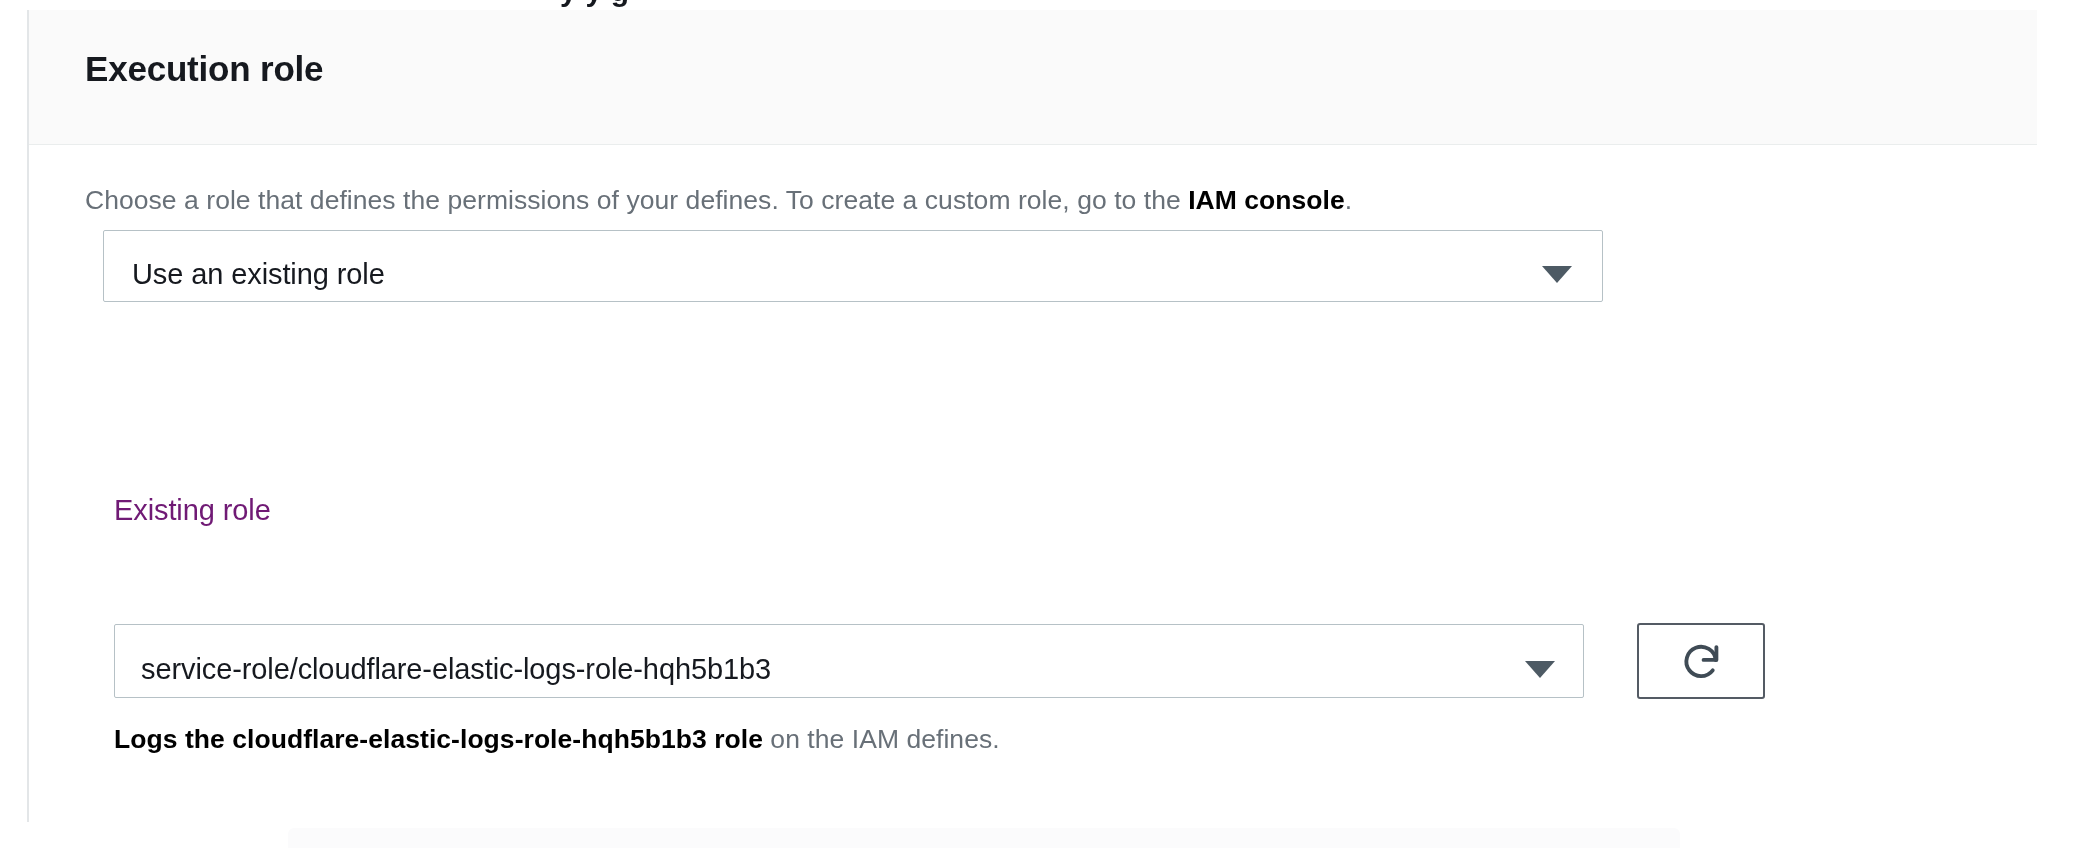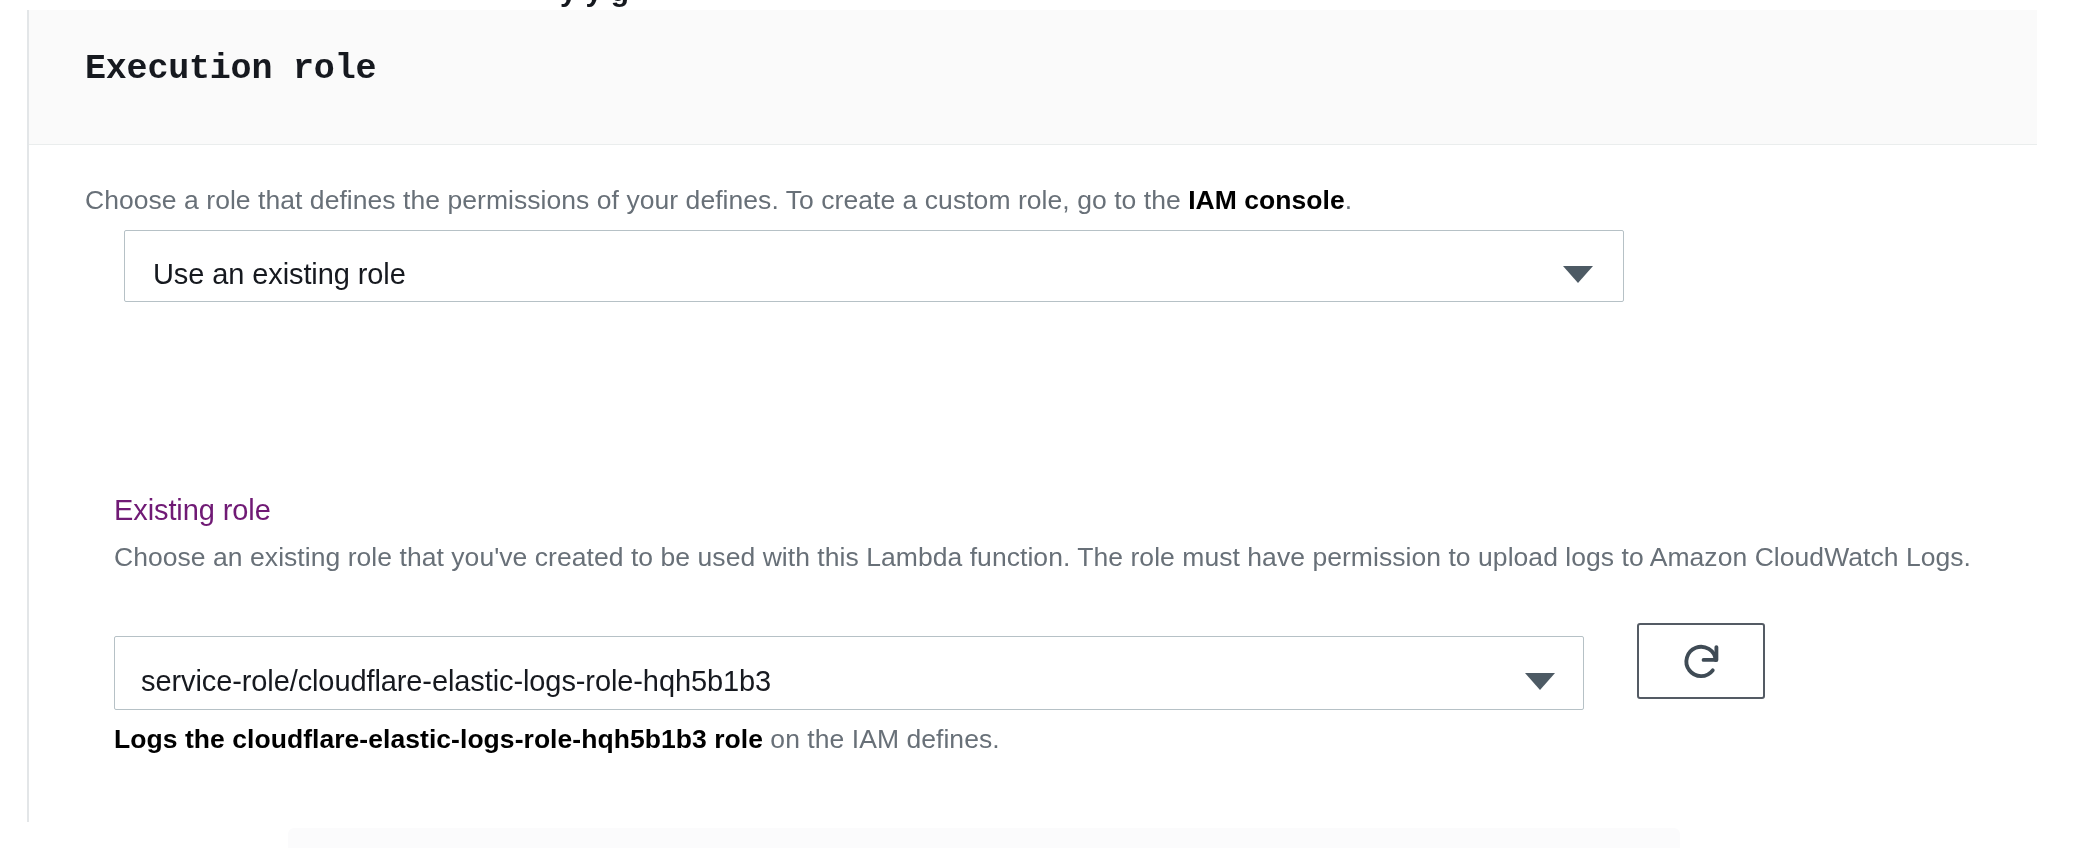--- a/index.html
+++ b/index.html
@@ -46,21 +46,20 @@
 
   .panel-header {
     position: absolute;
     left: 0;
     top: 0;
     width: 2008px;
     height: 135px;
     background: #fafafa;
     border-bottom: 1px solid #eaeded;
     box-sizing: border-box;
-    font-family: Liberation Mono, monospace;
   }
 
   .panel-title {
     position: absolute;
     left: 56px;
     top: 38px;
     font-size: 35px;
     font-weight: bold;
     color: #16191f;
     letter-spacing: -0.2px;
@@ -117,21 +116,21 @@
   }
   .caret {
     width: 0; height: 0;
     border-left: 15px solid transparent;
     border-right: 15px solid transparent;
     border-top: 17px solid #4d5a64;
     flex: 0 0 auto;
   }
 
   #role-type-select {
-    left: 95px;
+    left: 74px;
     top: 84px;
     width: 1500px;
     height: 72px;
     padding: 16px 30px 0 28px;
   }
 
   .field-label {
     position: absolute;
     left: 85px;
     top: 348px;
@@ -145,21 +144,20 @@
     top: 393px;
     width: 1960px;
   }
 
   #existing-role-select {
     left: 85px;
     top: 478px;
     width: 1470px;
     height: 74px;
     padding: 16px 28px 0 26px;
-    margin-top: 12px;
   }
 
   .refresh-button {
     position: absolute;
     left: 1608px;
     top: 477px;
     width: 128px;
     height: 76px;
     box-sizing: border-box;
     background: #ffffff;
@@ -211,21 +209,20 @@
       <span>Choose a role that defines the permissions of your defines. To create a custom role, go to the </span><a class="link">IAM console</a><span>.</span>
     </div>
 
     <div class="select" id="role-type-select">
       <span class="value">Use an existing role</span>
       <span class="caret"></span>
     </div>
 
     <div class="field-label">Existing role</div>
 
-    <div class="desc existing-desc">Choose an existing role that you've created to be used with this Lambda function. The role must have permission to upload logs to Amazon CloudWatch Logs.</div>
 
     <div class="select" id="existing-role-select">
       <span class="value">service-role/cloudflare-elastic-logs-role-hqh5b1b3</span>
       <span class="caret"></span>
     </div>
 
     <div class="refresh-button">
       <span>
         <svg width="44" height="44" viewBox="0 0 24 24" fill="none" stroke="#3f4b55" stroke-width="2.1" stroke-linecap="round" stroke-linejoin="round">
           <path d="M20 11.5a8 8 0 1 0-1.6 5.6"></path>

